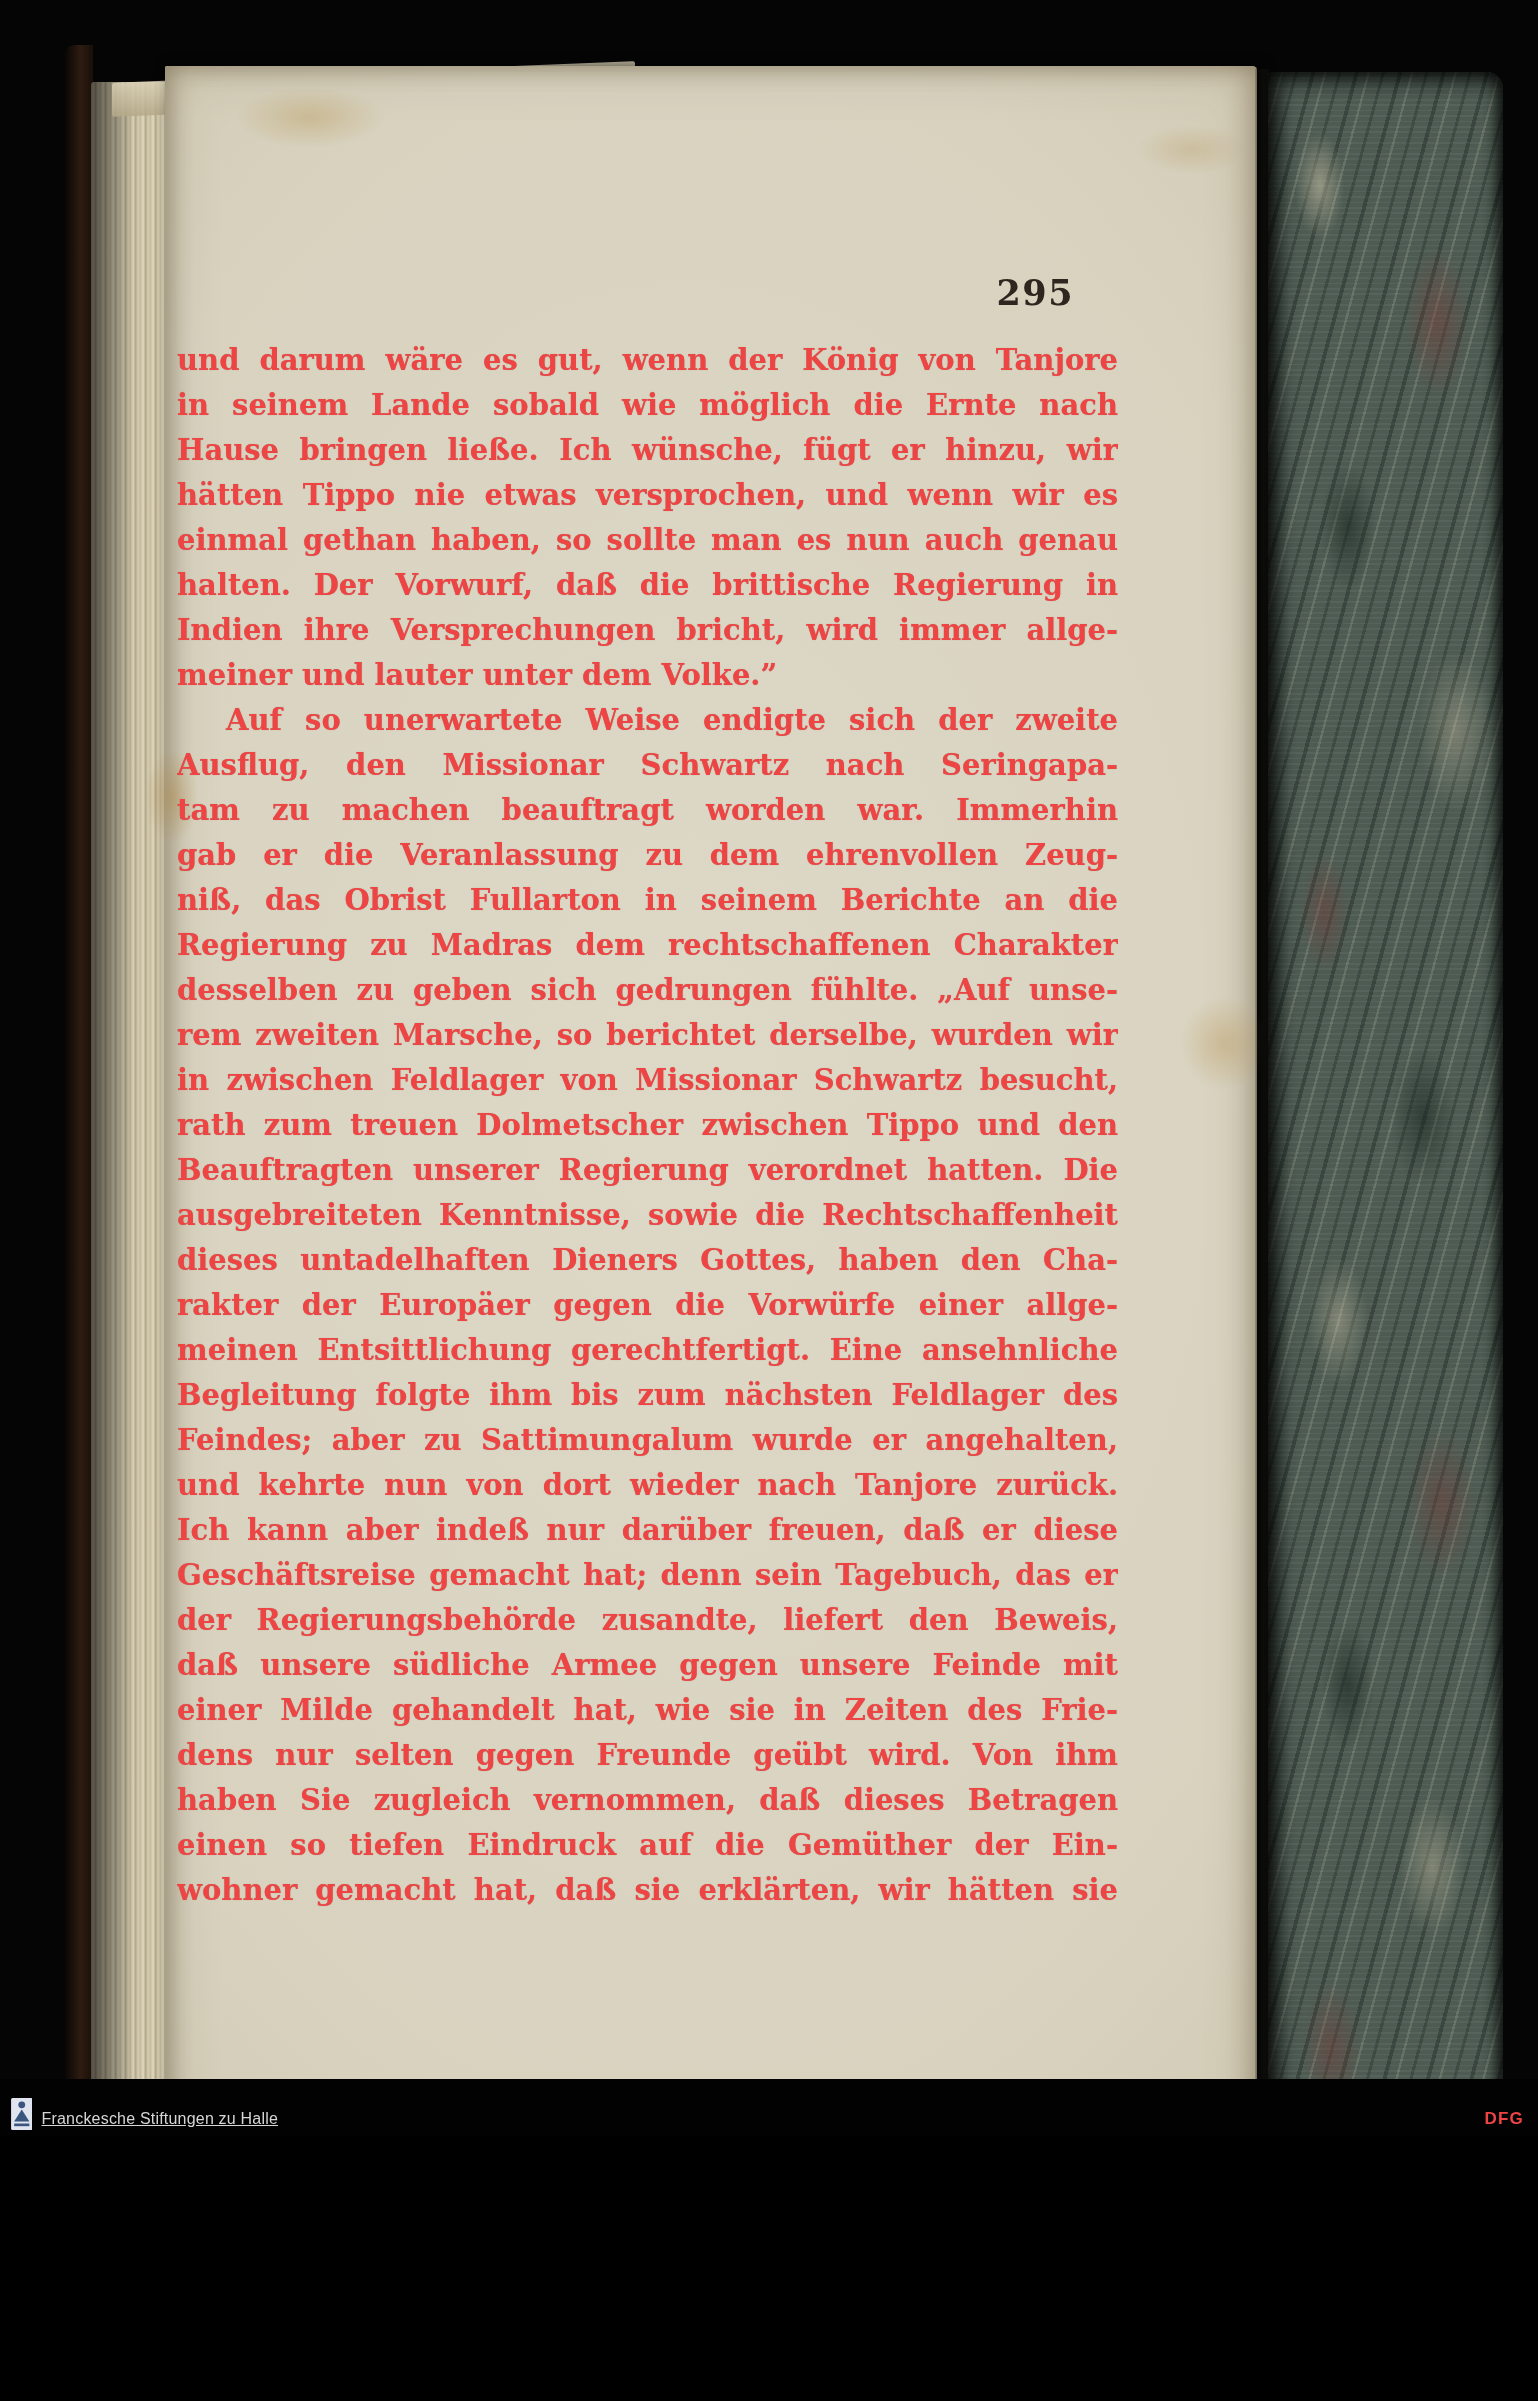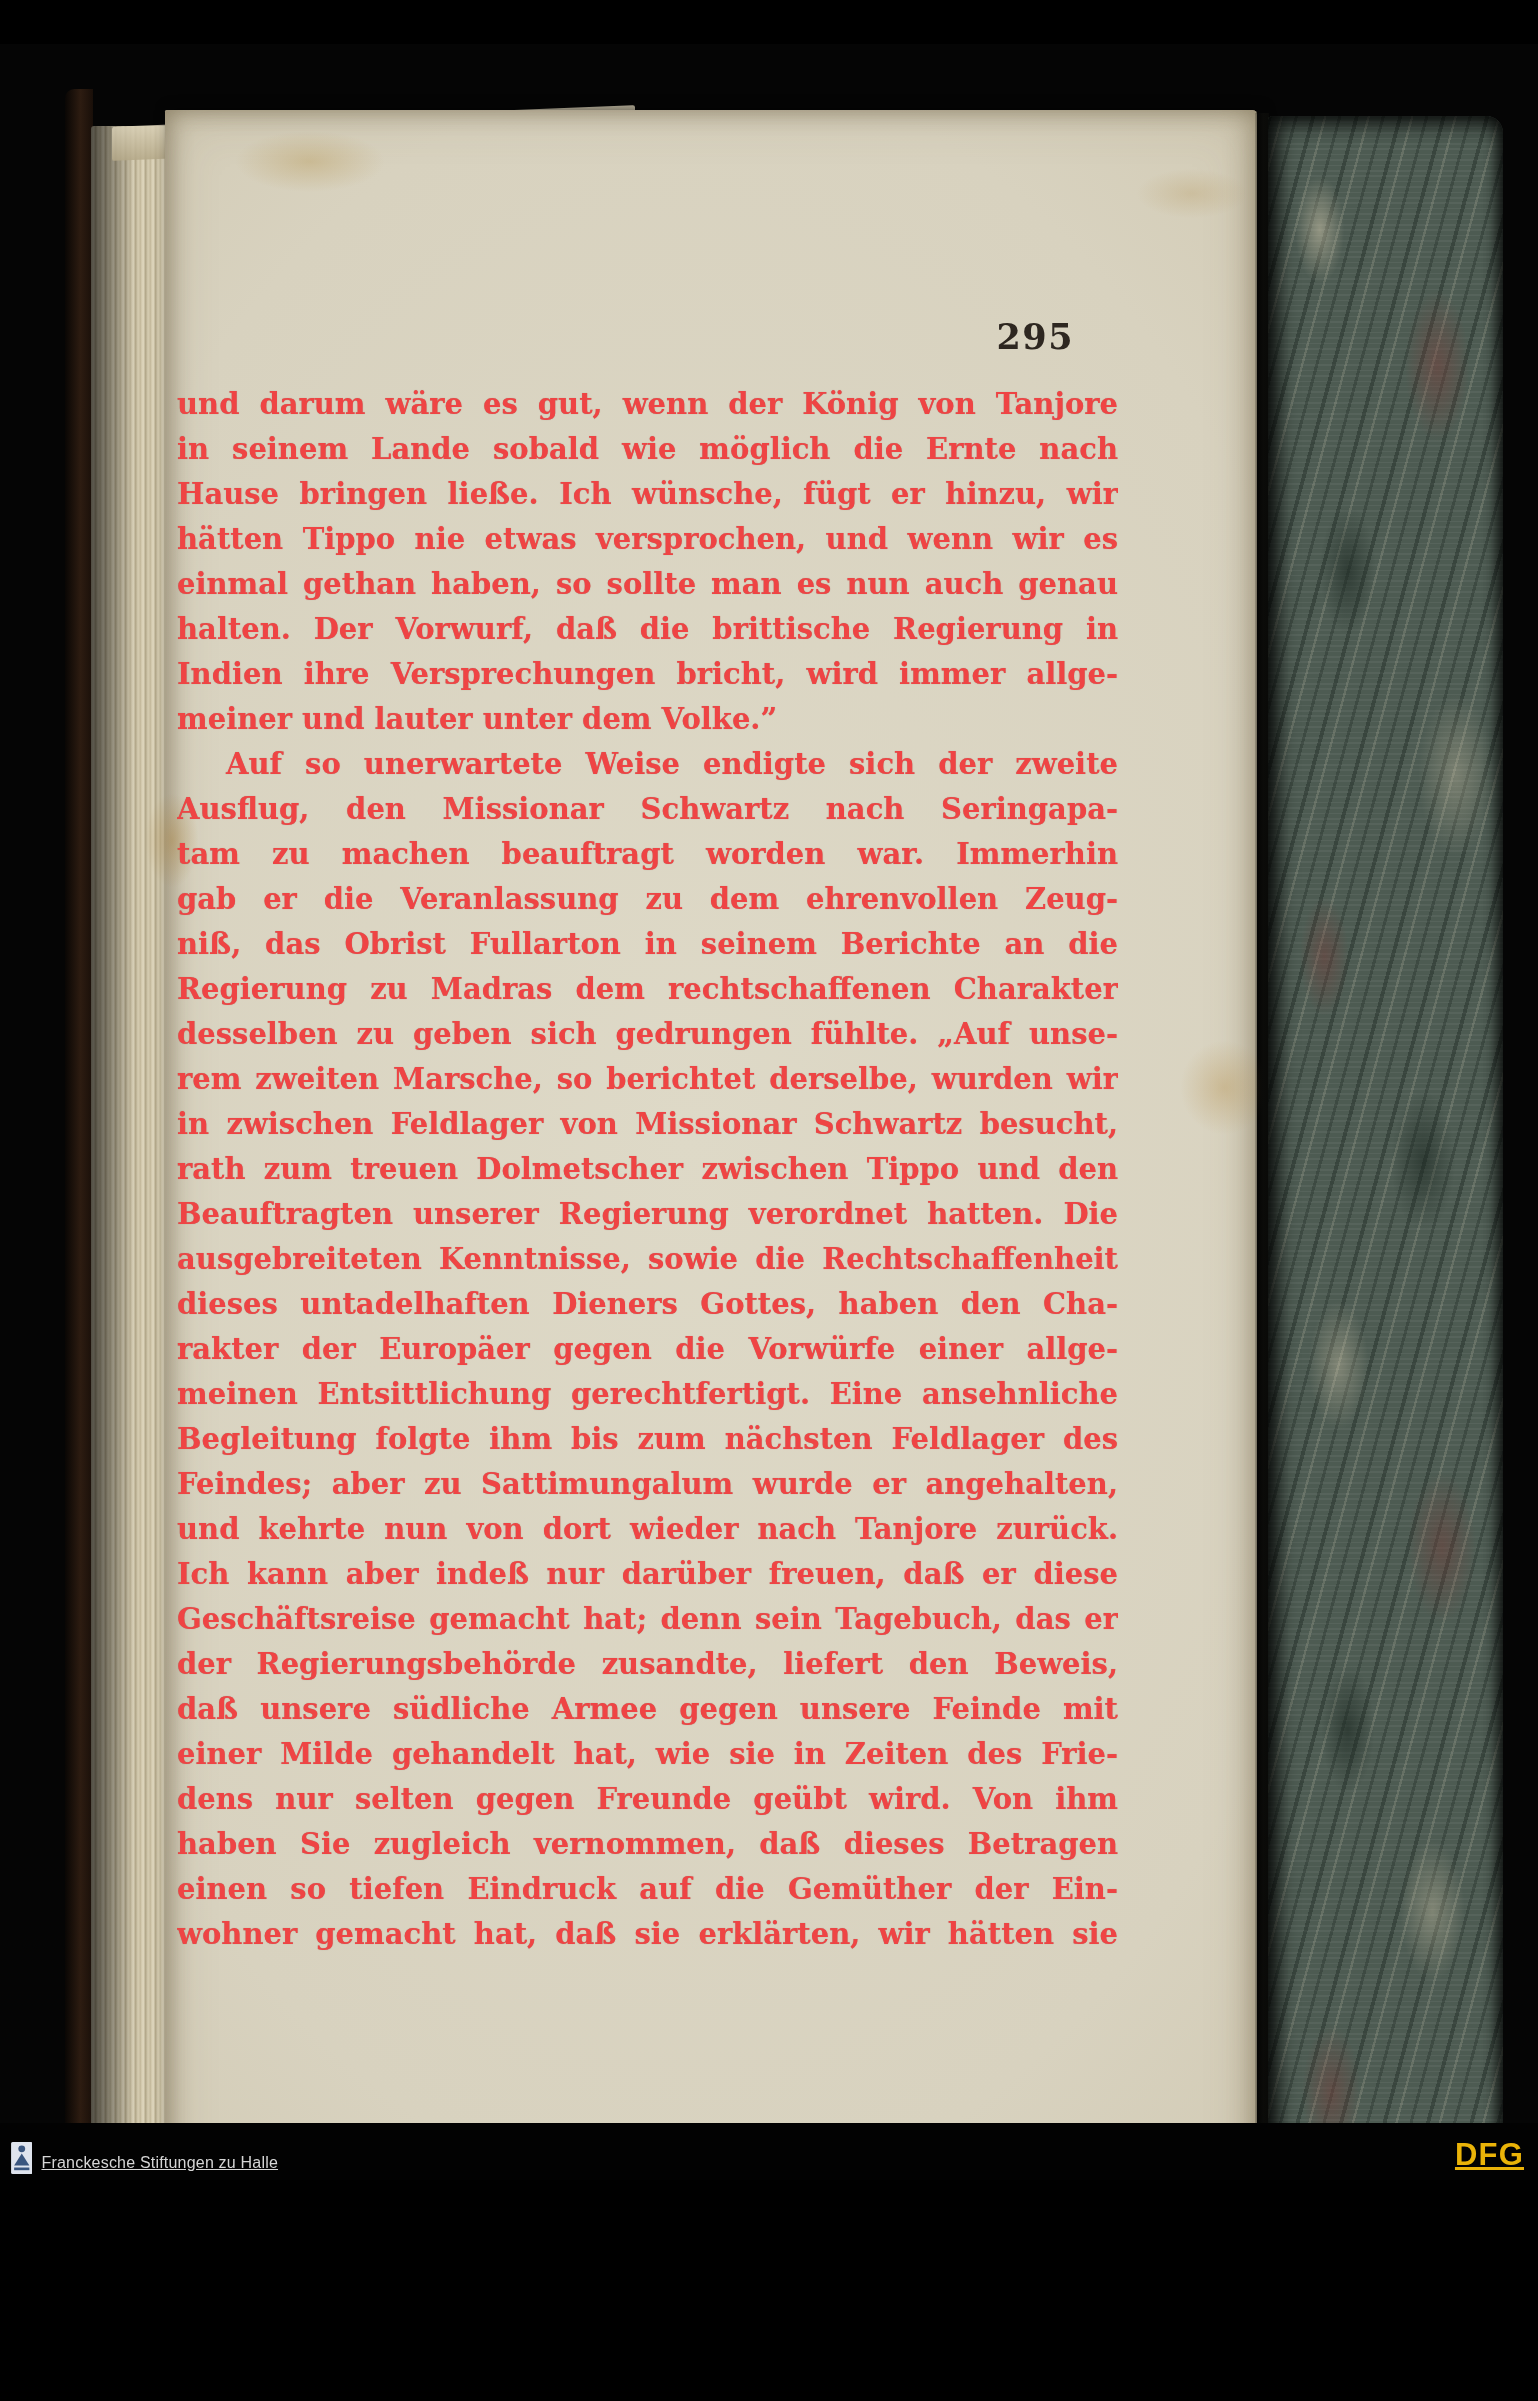--- a/index.html
+++ b/index.html
@@ -1,21 +1,20 @@
 <!DOCTYPE html>
 <html style="font-size:12.3px"><head>
 <meta charset="utf-8">
 <style>
   *{box-sizing:border-box;margin:0;padding:0;}
   html,body{background:#000;}
   .canvas{
     position:relative;width:1538px;height:2136px;overflow:hidden;
     background:#050505;
     font-family:"DejaVu Serif","Liberation Serif",serif;
-    margin-top:44px;
   }
   
   .spine{
     position:absolute;left:65px;top:45px;width:28px;height:2304px;
     background:linear-gradient(90deg,#090604,#2d1c11 55%,#190f09);
     border-radius:9.2px 0 0 9.2px;
   }
   
   .page-stack{
     position:absolute;left:91px;top:82px;width:77px;height:2252px;
@@ -112,22 +111,22 @@
     display:flex;align-items:flex-end;justify-content:space-between;
     padding:0 14px 6.2px 10.8px;
   }
   .footer-left{display:flex;align-items:flex-end;gap:9.2px;}
   .logo-wrap{display:inline-block;line-height:0;}
   .inst{
     font-family:"Liberation Sans",sans-serif;font-size:16px;color:#d6d6d6;
     padding-bottom:2.3px;letter-spacing:0.2px;text-decoration:underline;
   }
   .dfg{
-    font-family:"Liberation Sans",sans-serif;font-size:31px;font-weight:bold;
-    color:#eab308;letter-spacing:1.2px;padding-bottom:0.8px;text-decoration:underline;
+    font-family:"Liberation Sans",sans-serif;font-size:17px;font-weight:bold;
+    color:#ef4444;letter-spacing:1.2px;padding-bottom:0.8px;
   }
 </style>
 </head>
 <body>
 
 <div class="canvas">
 
   <div class="spine"></div>
   <div class="page-stack"></div>
   <div class="top-edges"></div>

